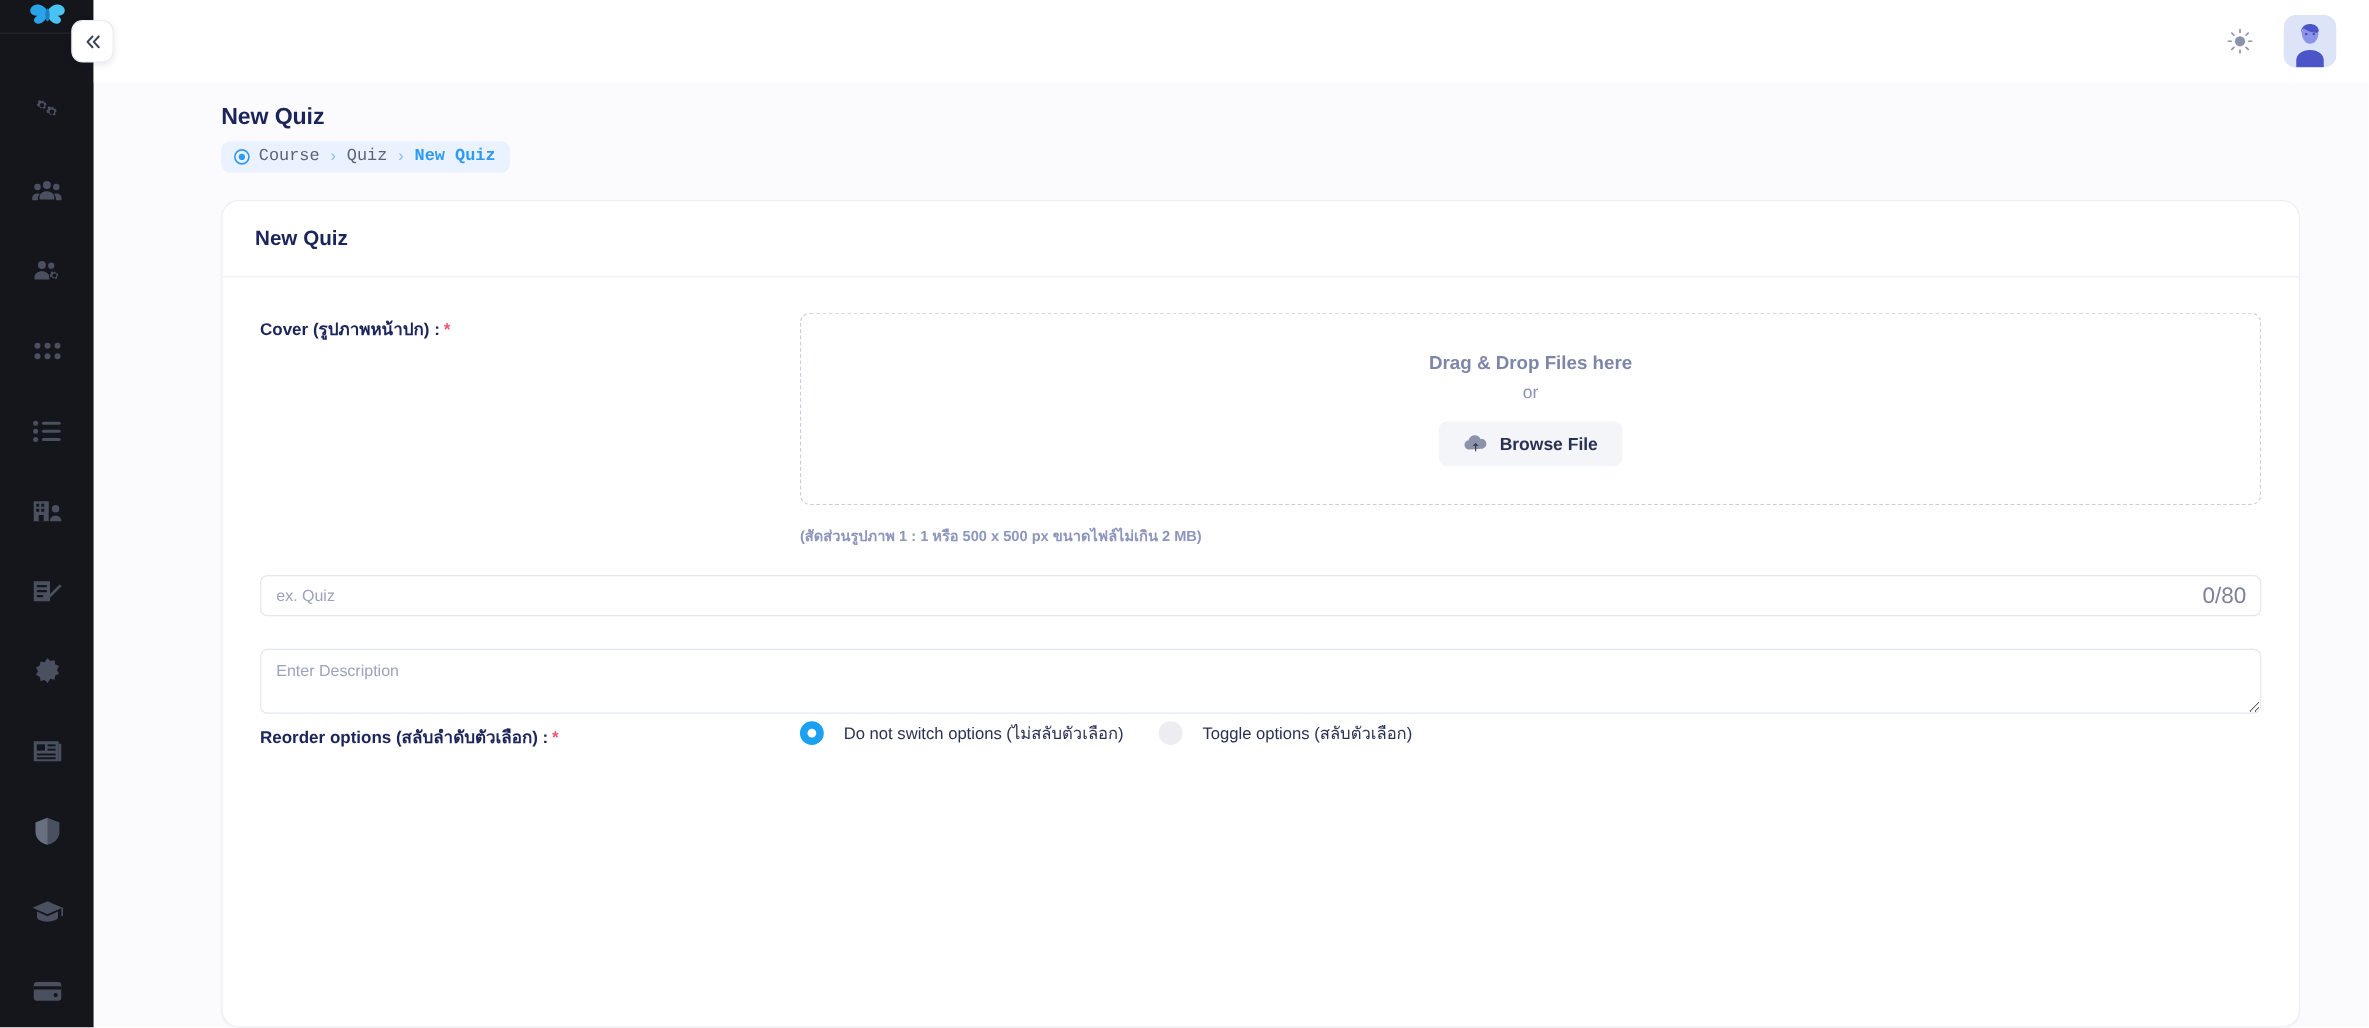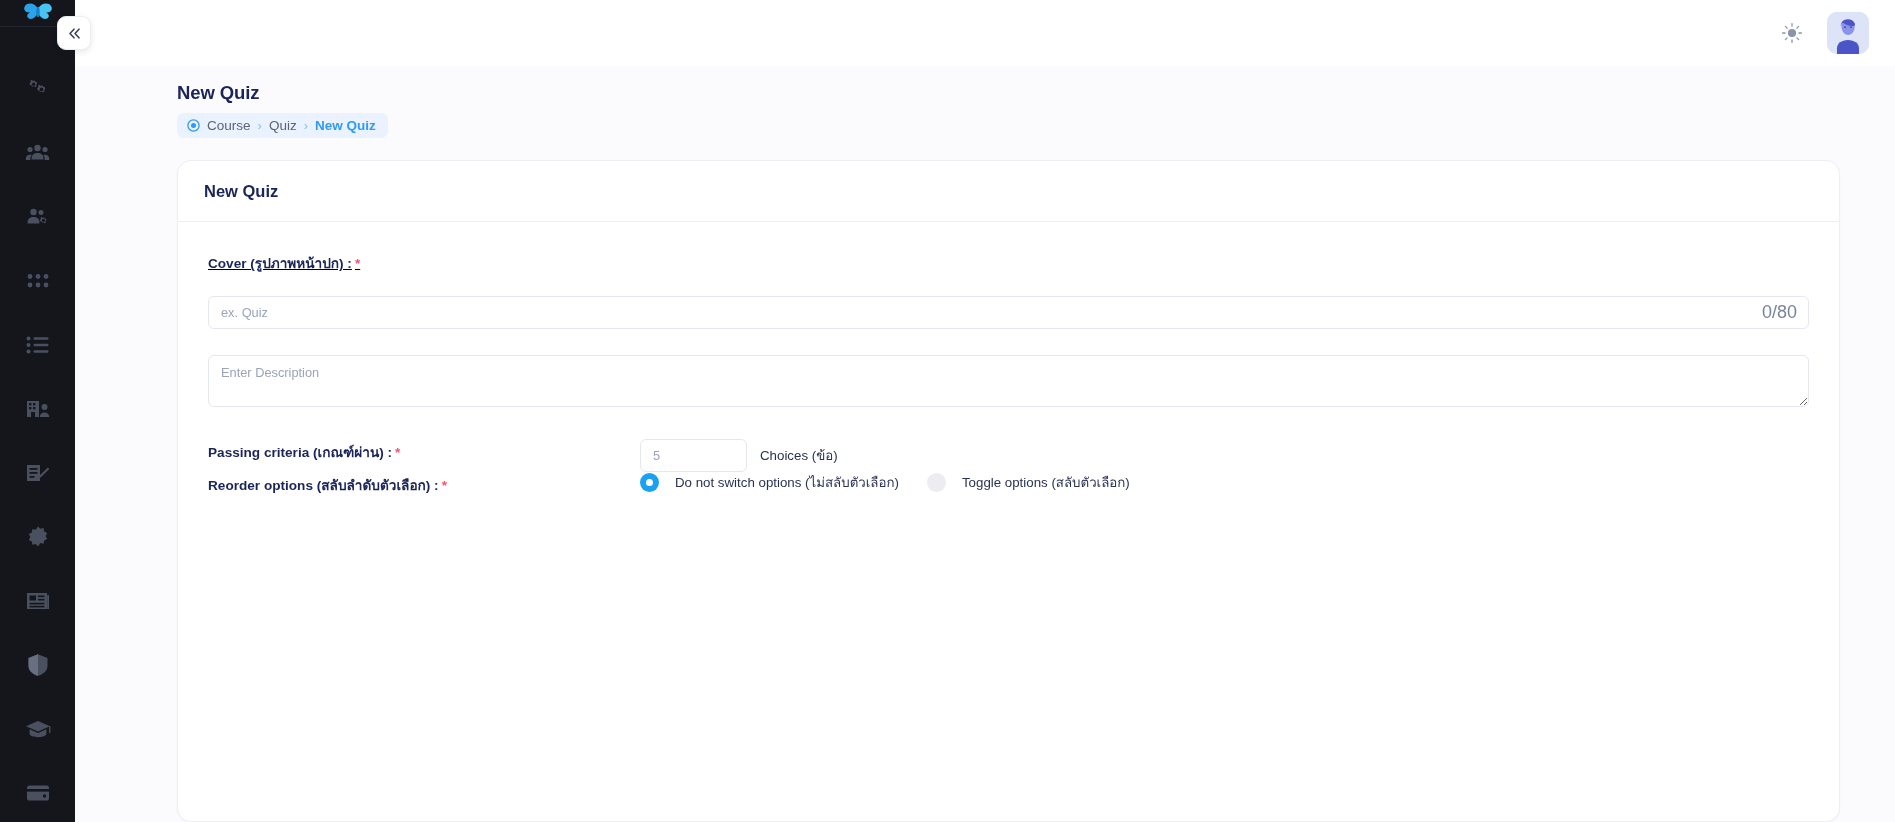--- a/index.html
+++ b/index.html
@@ -72,20 +72,21 @@
   .page-title {
     font-size: 18.5px; font-weight: 700; color: #1b2559;
     letter-spacing: -0.1px;
   }
   .breadcrumb {
     margin-top: 9px;
     display: inline-flex; align-items: center; gap: 7px;
     background: #e9f2fe; border-radius: 7px;
     padding: 5px 12px 5px 10px;
     font-size: 13.5px;
+    font-family: Liberation Mono, monospace;
   }
   .crumb { color: #5b6477; cursor: pointer; }
   .crumb.active { color: #2f9bf5; font-weight: 600; cursor: default; }
   .crumb-sep { color: #8bbdf0; font-size: 13px; }
   .crumb-dot { display: flex; align-items: center; }
 
   
   .card {
     margin: 22px 55px 0 102px;
     background: #ffffff;
@@ -184,21 +185,21 @@
     background: #ececf1; flex: none;
     display: flex; align-items: center; justify-content: center;
   }
   .radio-mark.on { background: #1ba0f2; }
   .radio-mark.on::after {
     content: ""; width: 7px; height: 7px; border-radius: 50%; background: #ffffff;
   }
   .radio-label { font-size: 13.3px; color: #2a3253; }
 
   
-  .row.r-cover { margin-bottom: 0; text-decoration: underline; }
+  .row.r-cover { margin-bottom: 0; }
   .row.r-title { margin-top: 22px; }
   .row.r-desc  { margin-top: 26px; }
   .row.r-pass  { margin-top: 28px; }
   .row.r-order { }
 </style>
 </head>
 <body>
 
 <div class="app">
 
@@ -385,46 +386,51 @@
       <div class="card-head">
         <div class="card-title">New Quiz</div>
       </div>
 
       <div class="card-body">
 
         <div class="row r-cover">
           <div class="row-label">
             <span>Cover (รูปภาพหน้าปก) :</span><span class="req">*</span>
           </div>
+          <div class="row-field">
+            <div class="dropzone">
+              <div class="dz-main">Drag &amp; Drop Files here</div>
+              <div class="dz-or">or</div>
+              <button class="browse-btn">
+                <svg width="19" height="15" viewBox="0 0 19 15">
+                  <path d="M4.6 12.6C2.3 12.6.6 11 .6 8.9c0-1.9 1.4-3.5 3.3-3.7.5-2.3 2.5-4 4.9-4 2.1 0 3.9 1.3 4.6 3.1.3-.1.6-.1.9-.1 2.1 0 3.8 1.7 3.8 3.8s-1.7 4-3.8 4z" fill="#8b93ab"></path>
+                  <path d="M9.5 7.2l2.4 2.6H10v4.1H9V9.8H7.1z" fill="#3b4258"></path>
+                </svg>
+                <span>Browse File</span>
+              </button>
+            </div>
+            <div class="hint">(สัดส่วนรูปภาพ 1 : 1 หรือ 500 x 500 px ขนาดไฟล์ไม่เกิน 2 MB)</div>
+          </div>
         </div>
 
         <div class="row r-title">
           <div class="row-field">
             <div class="text-input-wrap">
               <input class="text-input" type="text" placeholder="ex. Quiz" style="">
               <span class="counter">0/80</span>
             </div>
           </div>
         </div>
 
         <div class="row r-desc">
           <div class="row-field">
             <textarea class="textarea" placeholder="Enter Description" style=""></textarea>
           </div>
         </div>
 
-        <div class="row r-pass">
-          <div class="row-label">
-            <span>Passing criteria (เกณฑ์ผ่าน) :</span><span class="req">*</span>
-          </div>
-          <div class="row-field inline-row">
-            <input class="num-input" type="text" placeholder="5" style="">
-            <span class="unit-label">Choices (ข้อ)</span>
-          </div>
-        </div>
 
         <div class="row r-order">
           <div class="row-label">
             <span>Reorder options (สลับลำดับตัวเลือก) :</span><span class="req">*</span>
           </div>
           <div class="row-field radio-group">
             <label class="radio-opt">
               <span class="radio-mark on"></span>
               <span class="radio-label">Do not switch options (ไม่สลับตัวเลือก)</span>
             </label>

